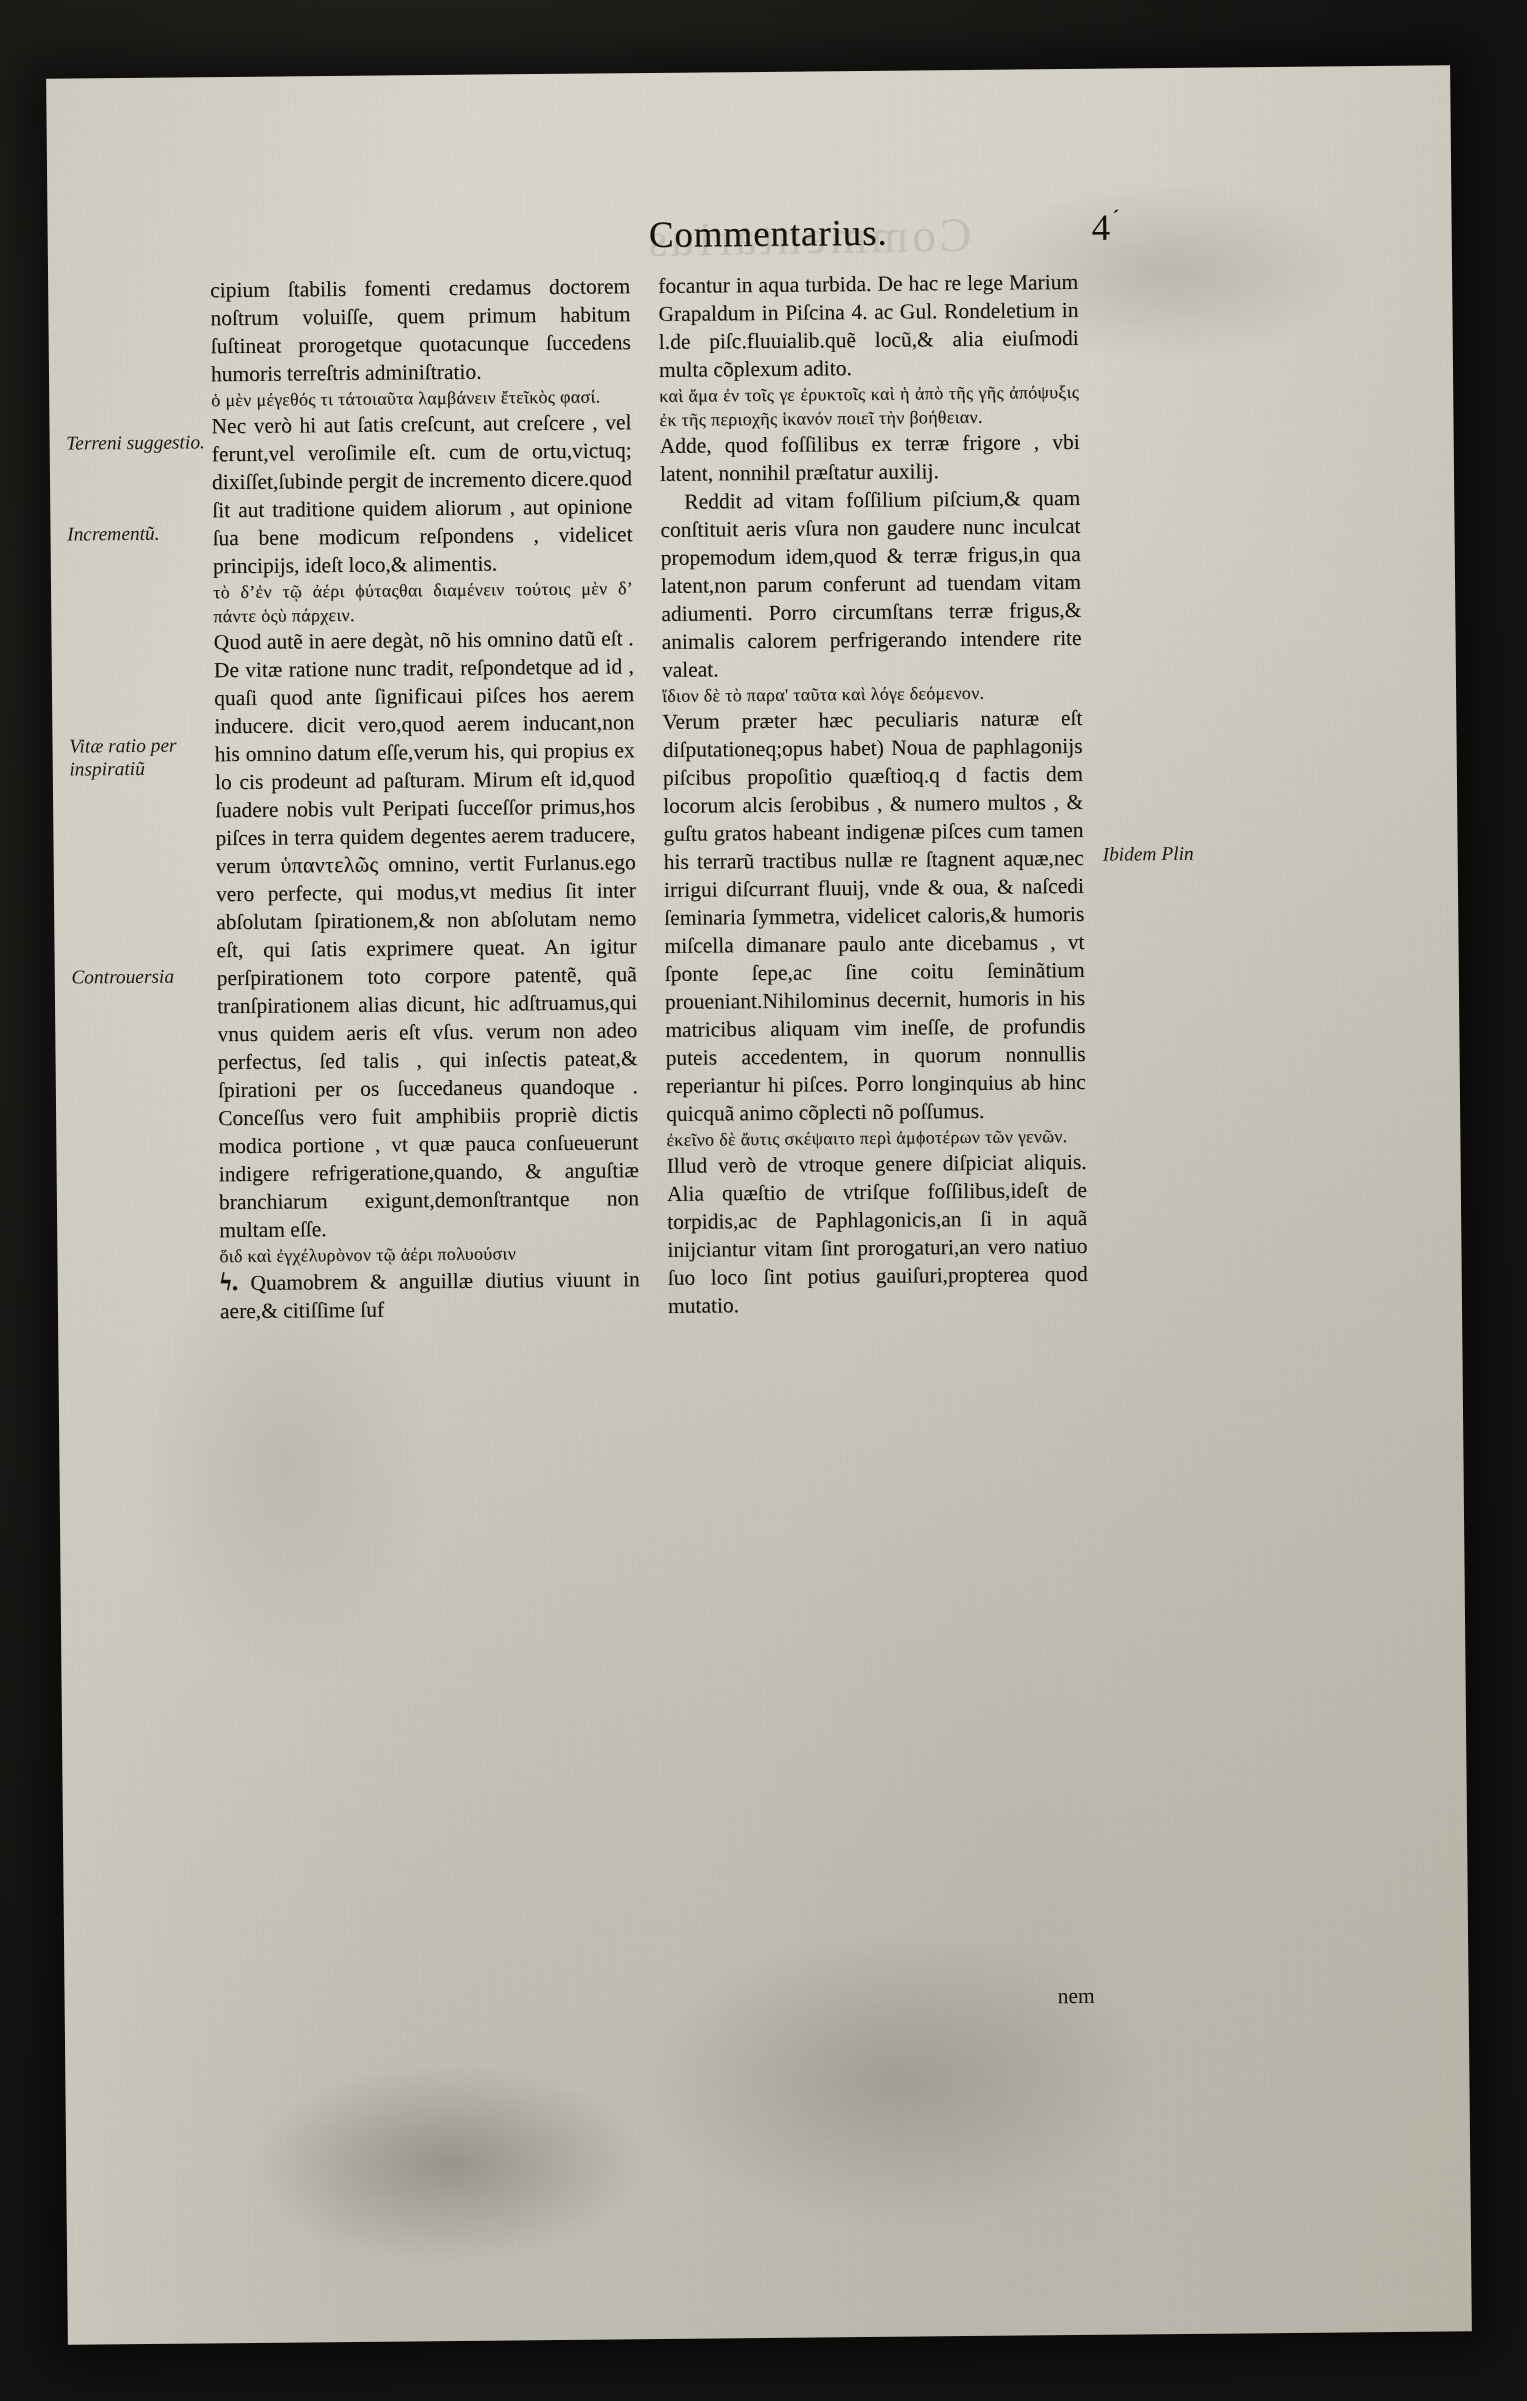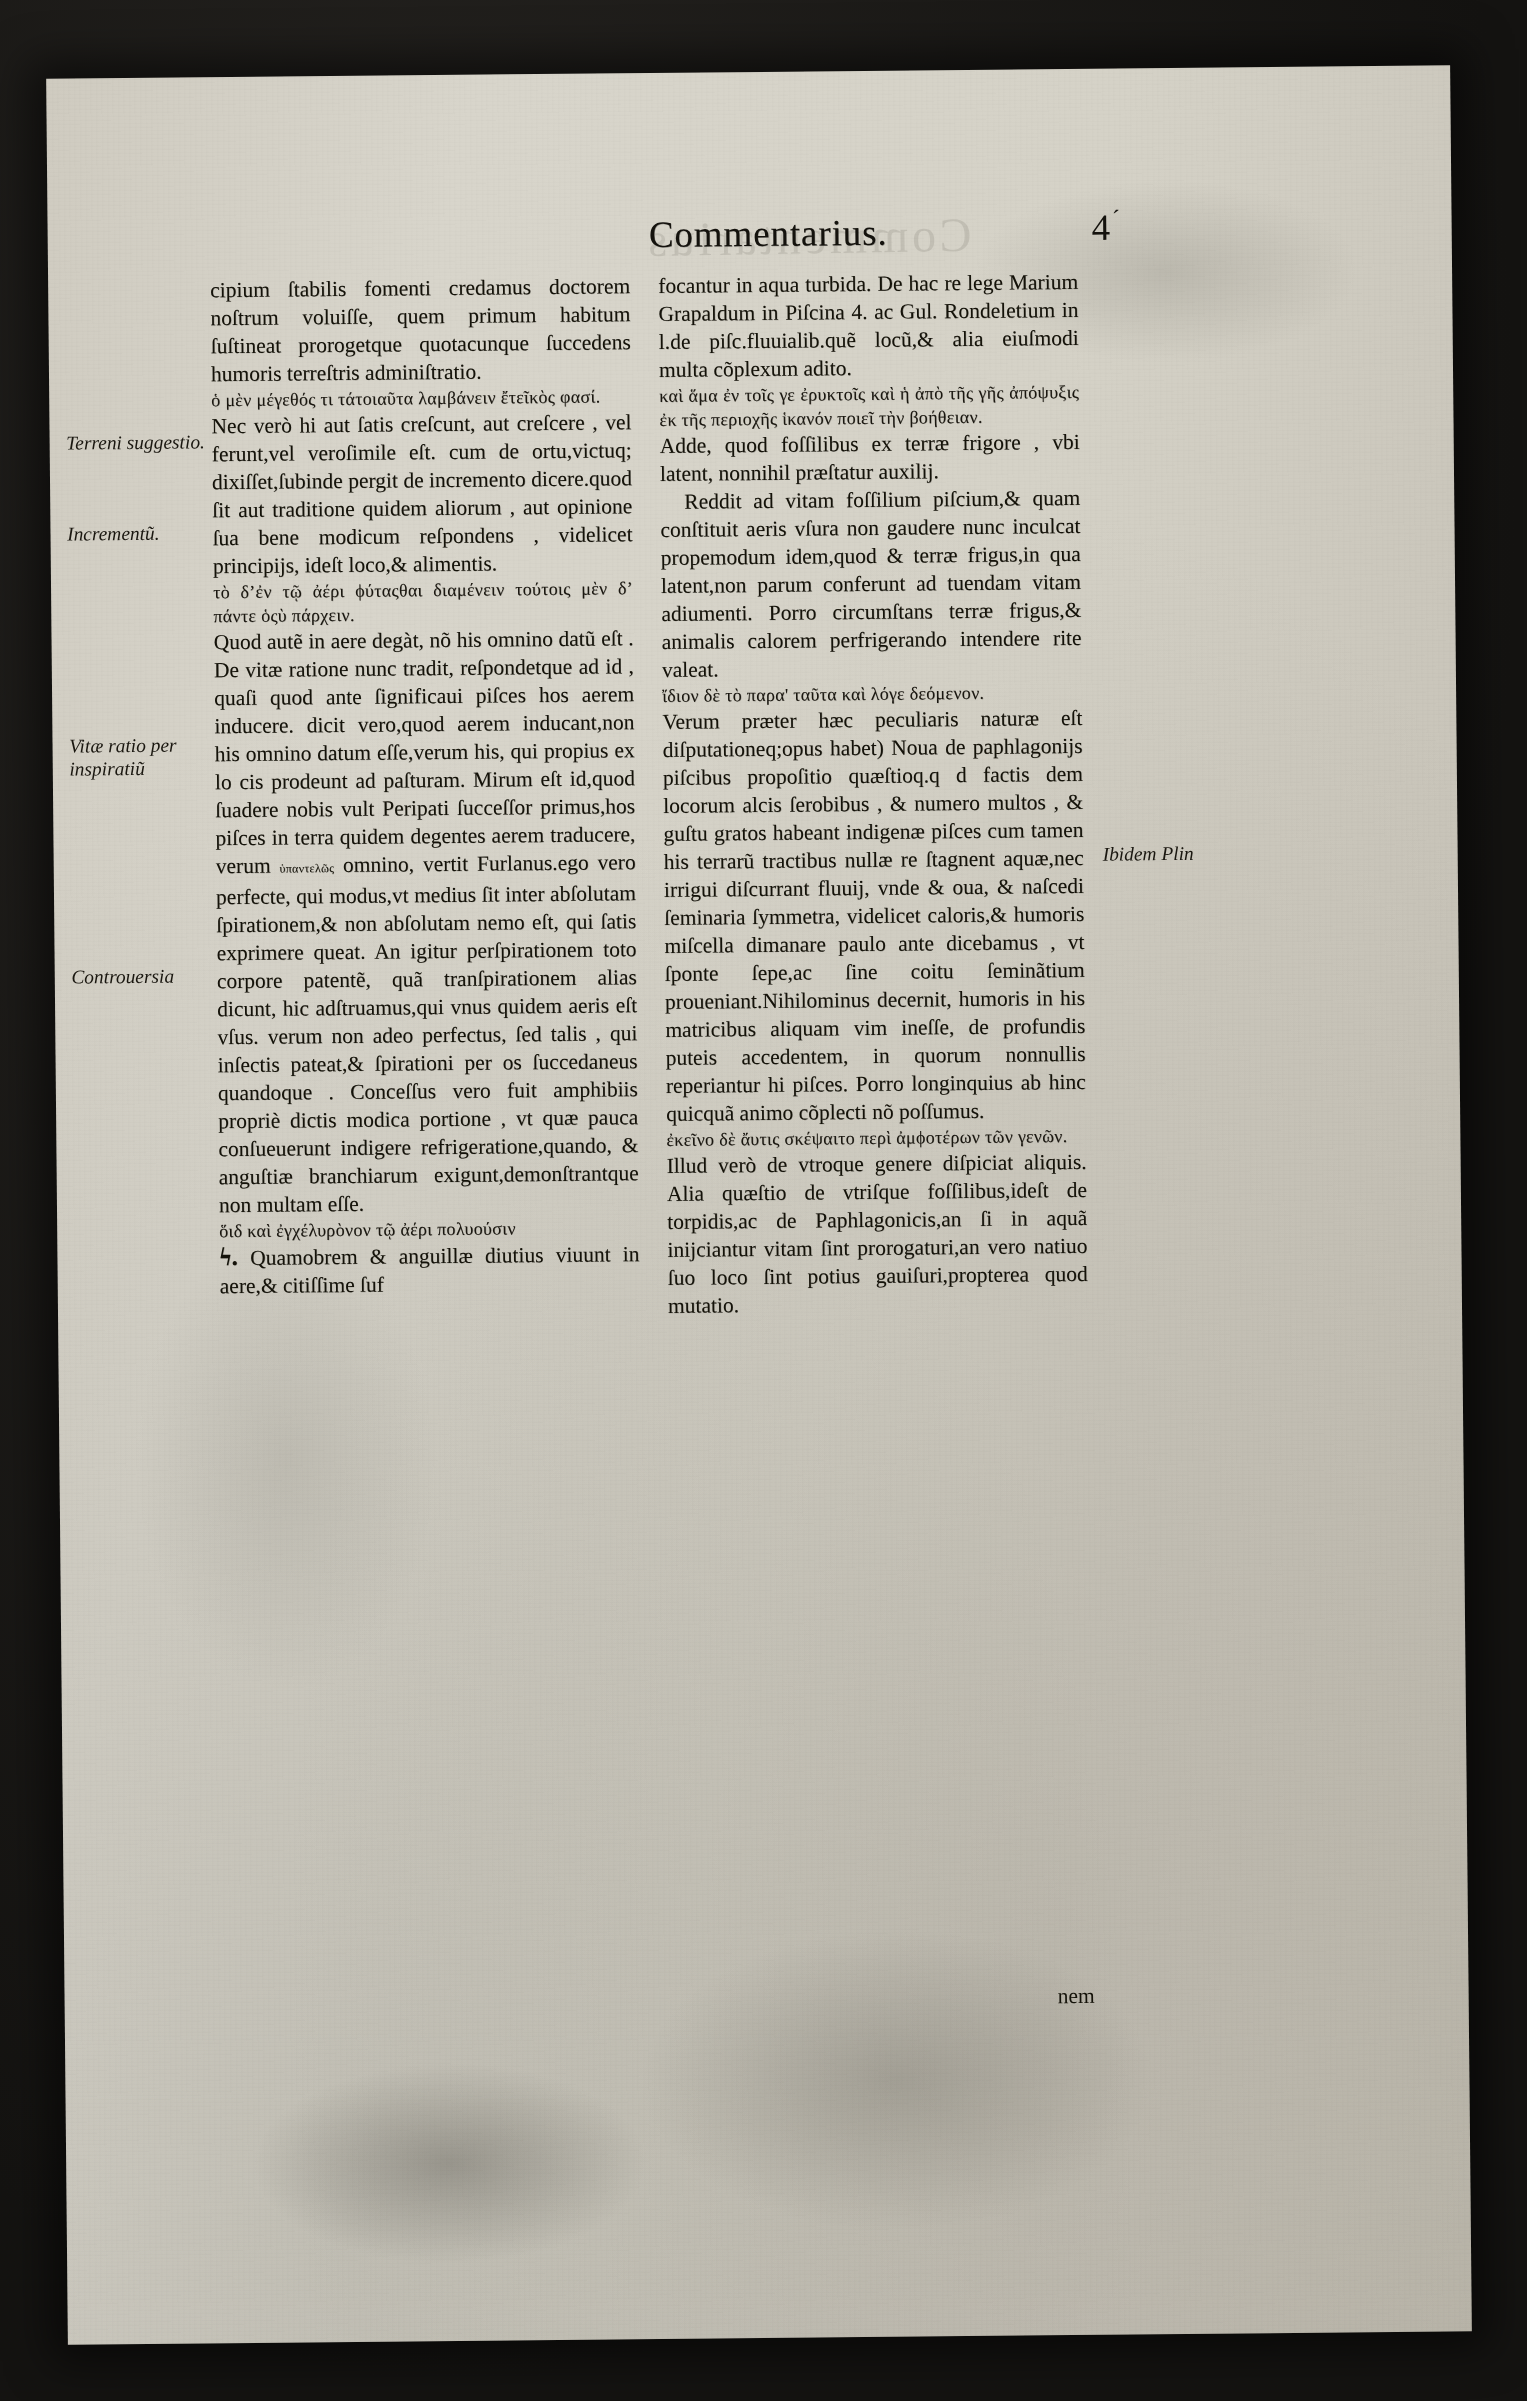--- a/index.html
+++ b/index.html
@@ -124,21 +124,21 @@
 
   .indent { text-indent: 24px; }
 
   .grk {
     font-size: 18px;
     line-height: 24px;
     letter-spacing: 0.3px;
     display: block;
     color: #1a1710;
   }
-  .grk-inline { font-size: 12px; letter-spacing: 0.3px; }
+  .grk-inline { font-size: 22px; letter-spacing: 0.3px; }
 
   .drop {
     font-size: 26px;
     font-weight: bold;
   }
 
   
   .margin-note {
     position: absolute;
     font-style: italic;

